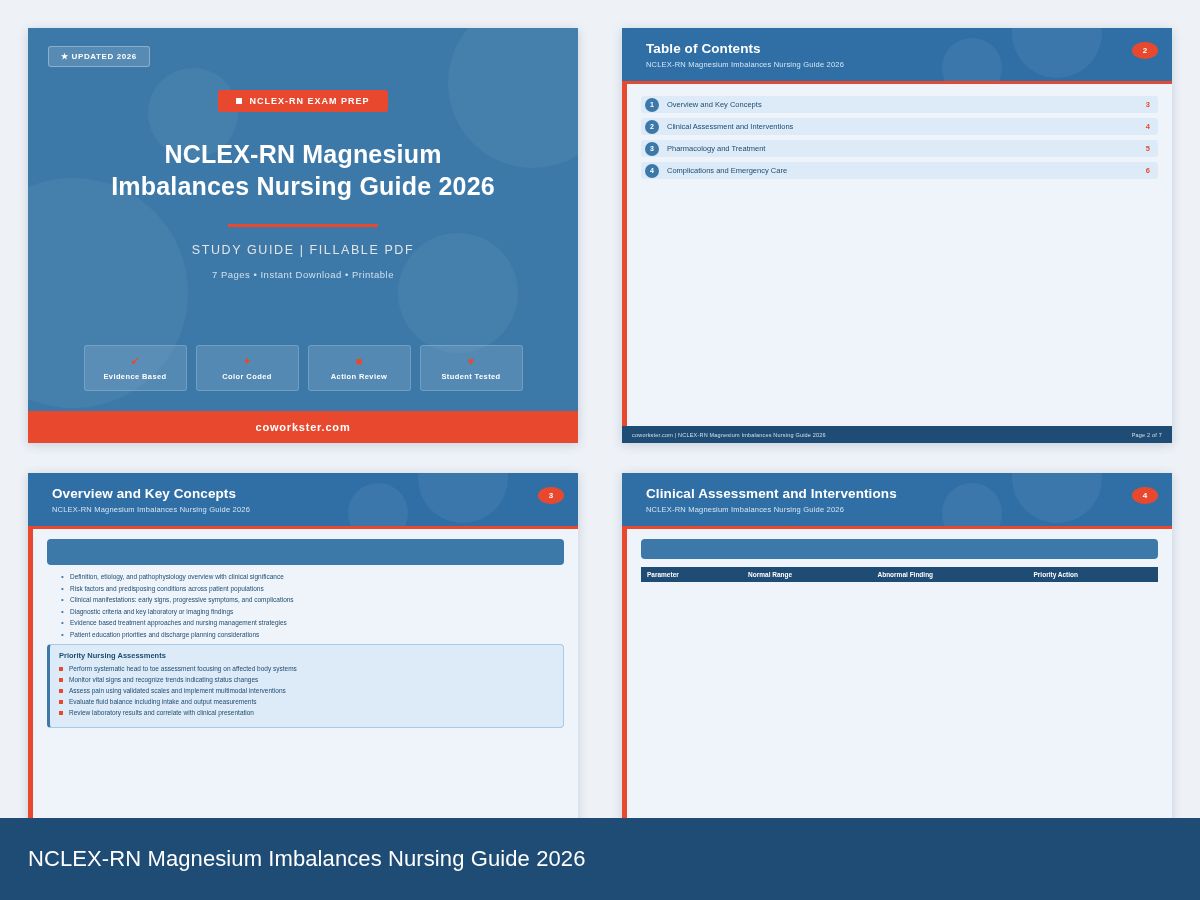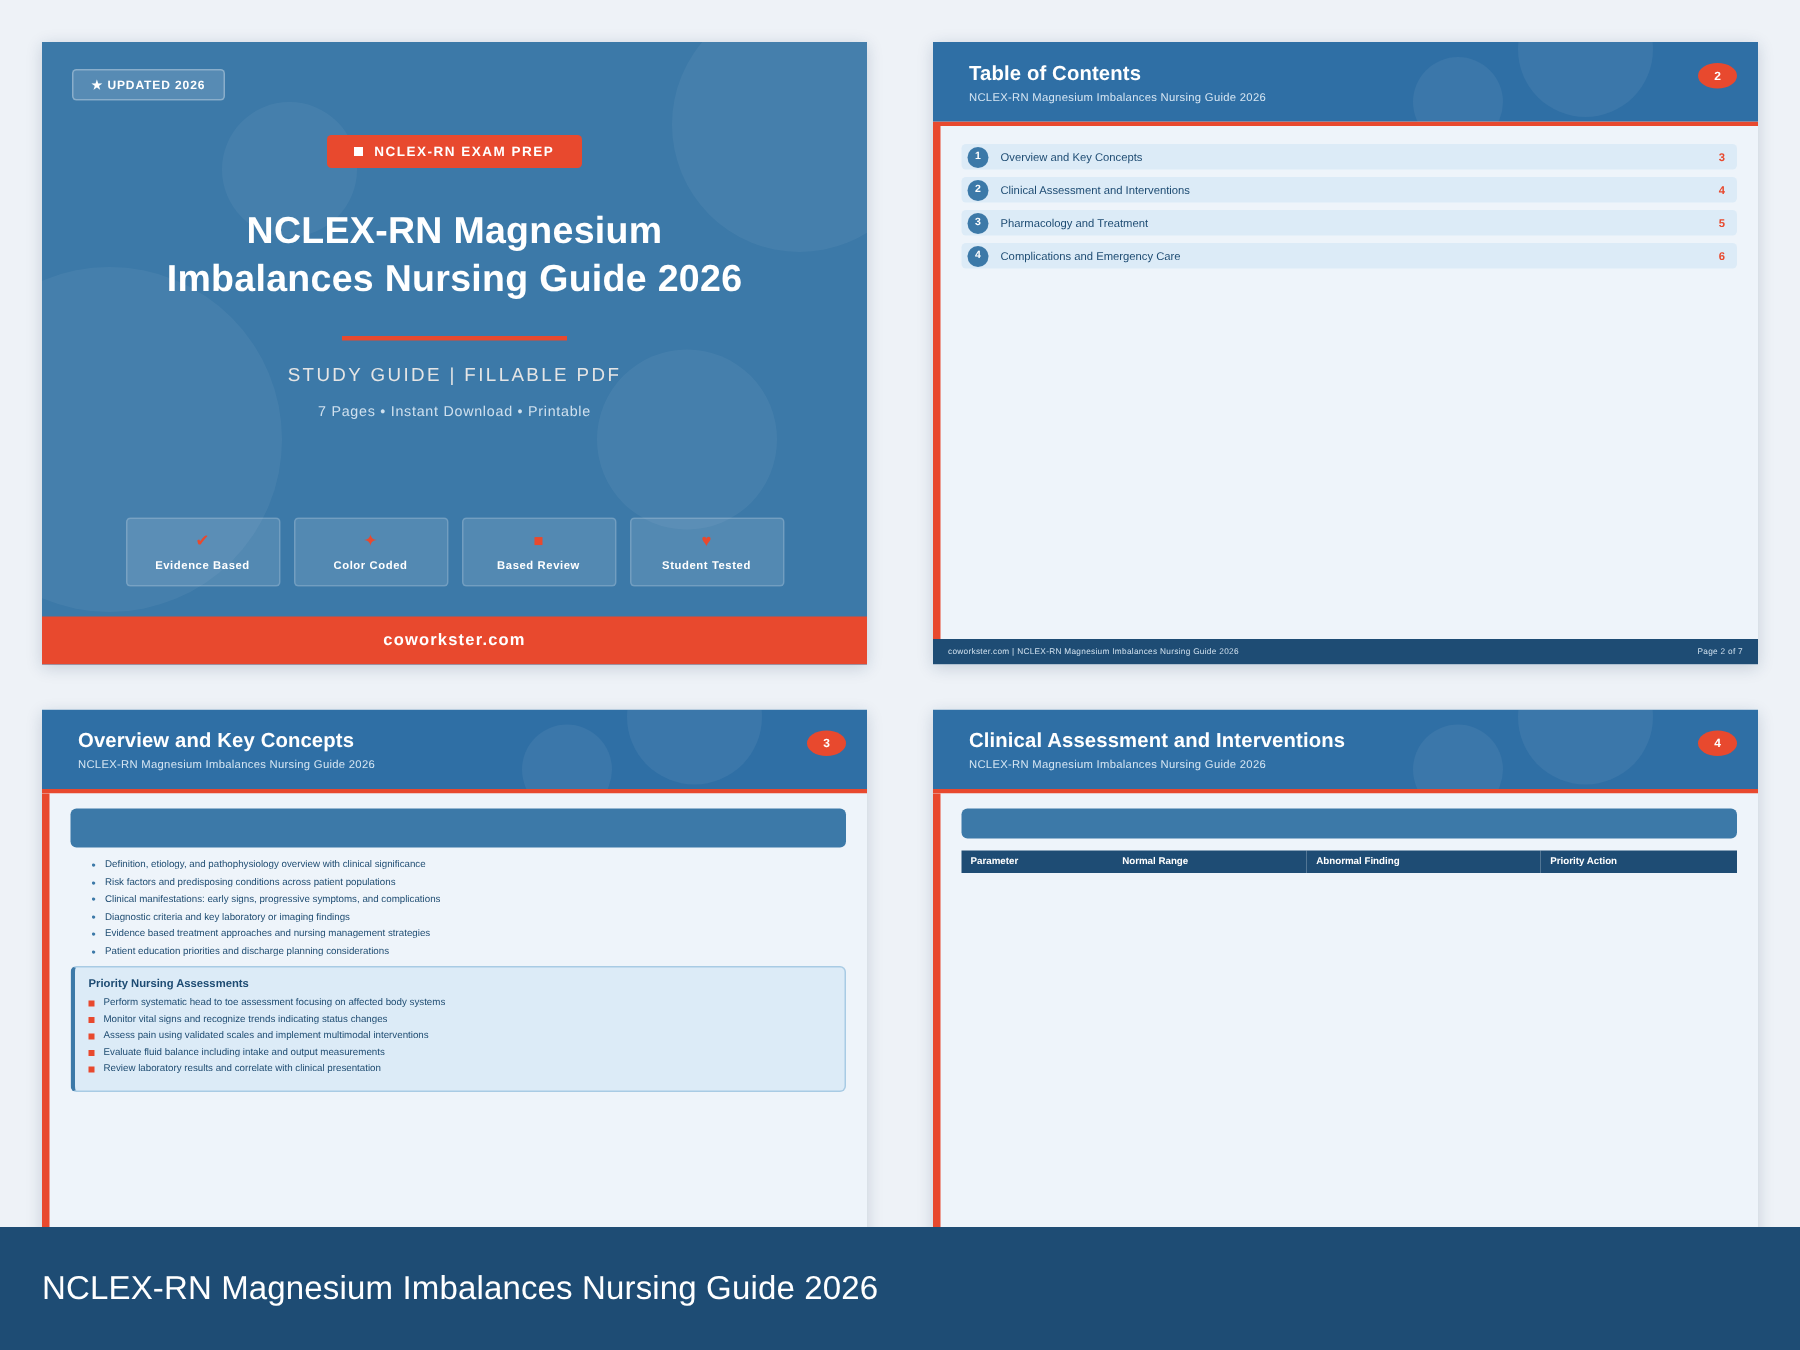--- a/index.html
+++ b/index.html
@@ -249,21 +249,21 @@
       <div class="feat">
         <span class="fi">✔</span>
         <span class="fl">Evidence Based</span>
       </div>
       <div class="feat">
         <span class="fi">✦</span>
         <span class="fl">Color Coded</span>
       </div>
       <div class="feat">
         <span class="fi">■</span>
-        <span class="fl">Based Review</span>
+        <span class="fl">Action Review</span>
       </div>
       <div class="feat">
         <span class="fi">♥</span>
         <span class="fl">Student Tested</span>
       </div>
     </div>
 
     <div class="cover-footer">coworkster.com</div>
   </div>
 

